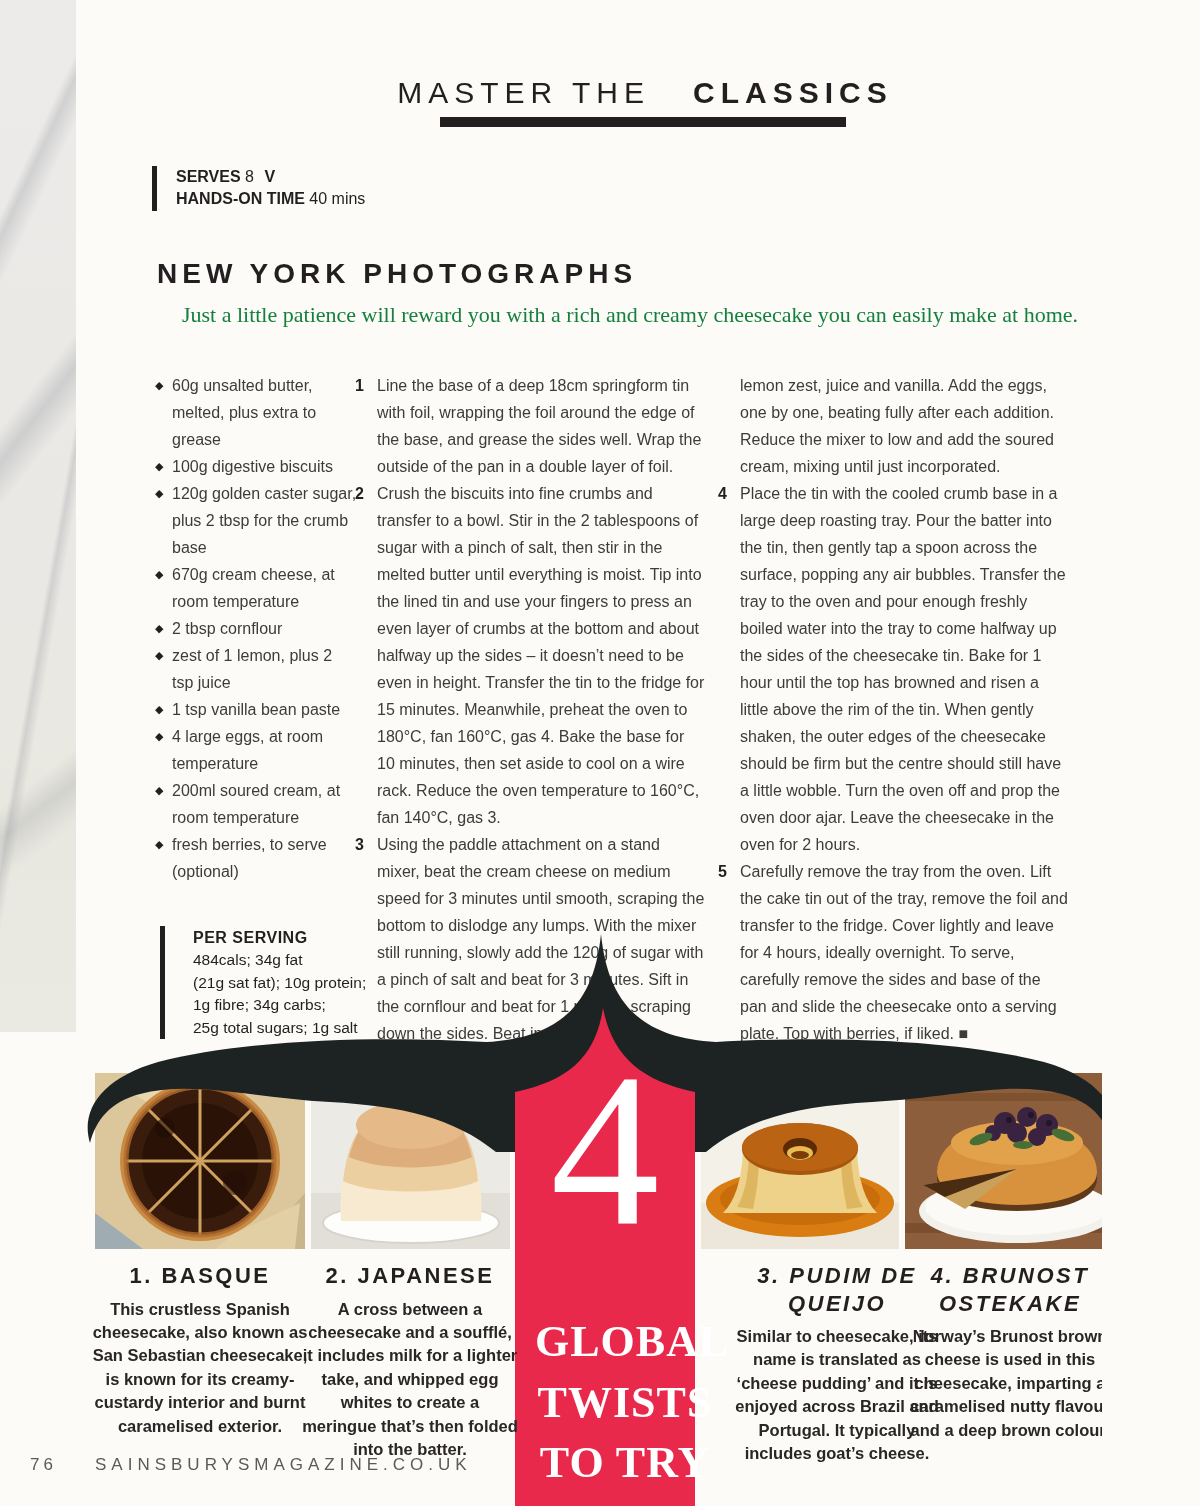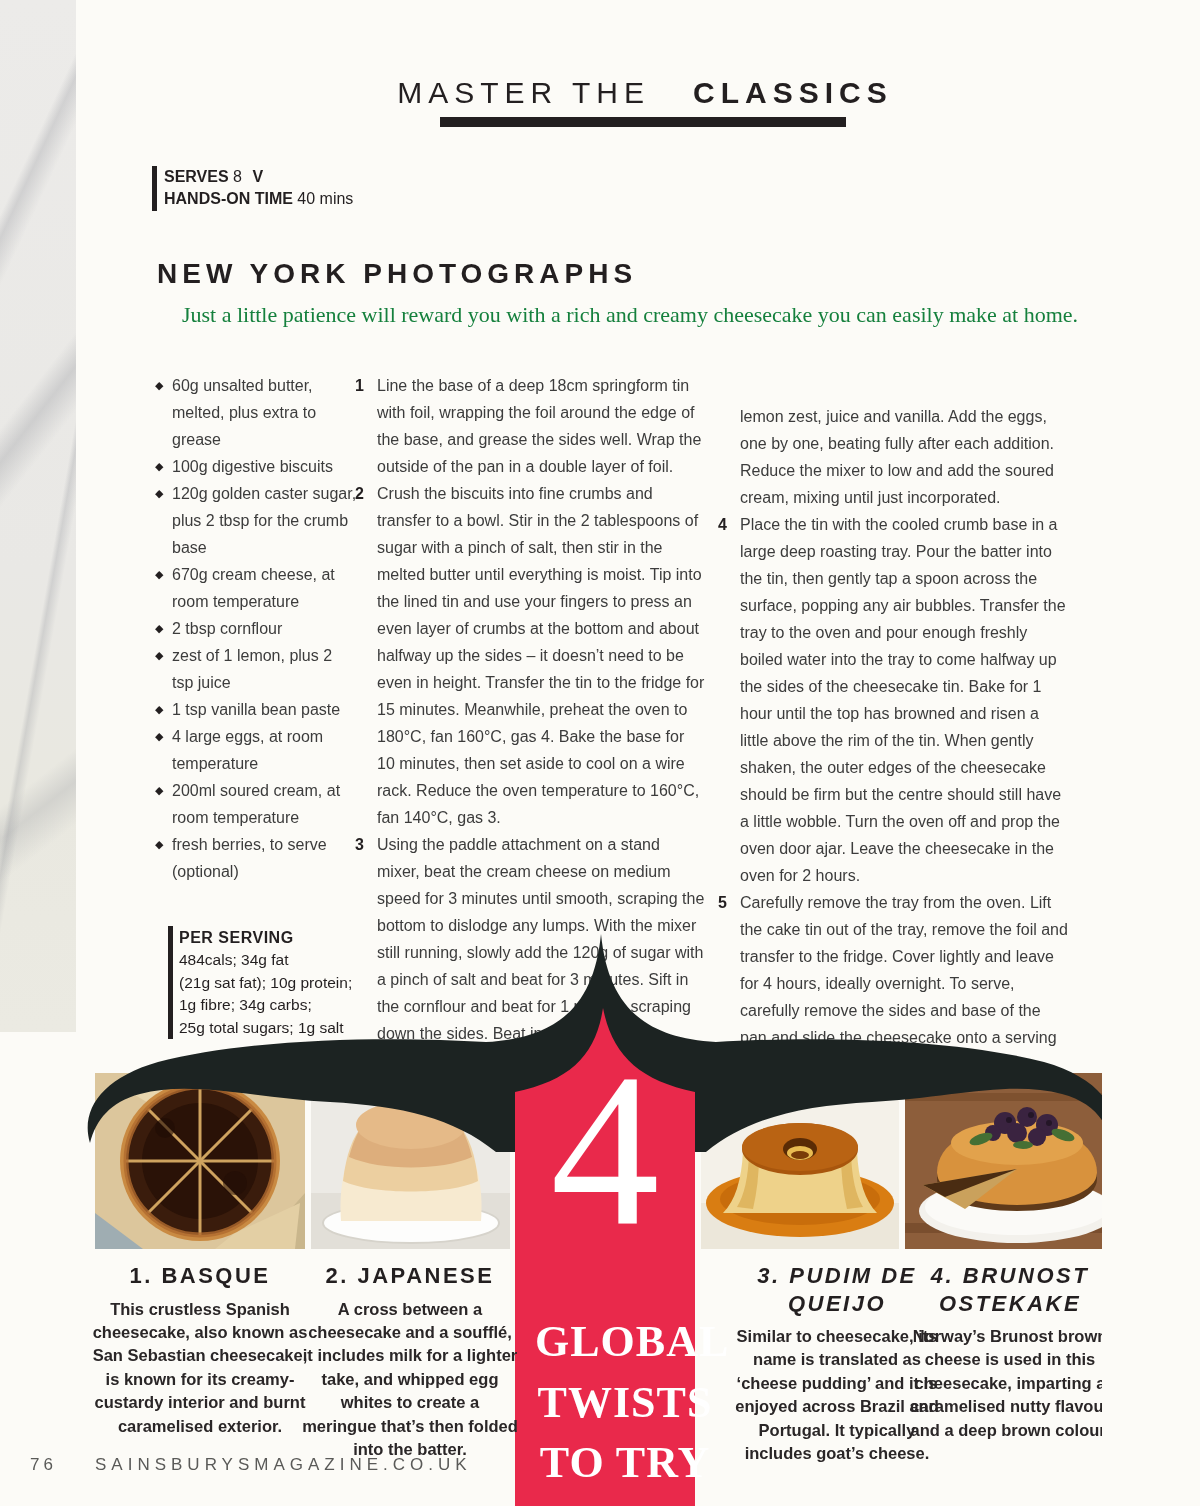--- a/index.html
+++ b/index.html
@@ -29,48 +29,48 @@
   .masthead{
     position:absolute;left:340px;top:76px;width:610px;text-align:center;
     font-size:30px;letter-spacing:6px;color:var(--ink);white-space:nowrap;
   }
   .masthead .light{font-weight:normal;}
   .masthead .heavy{font-weight:bold;}
   .mast-bar{position:absolute;left:440px;top:117px;width:406px;height:10px;background:var(--ink);}
   
   .meta{
     position:absolute;left:152px;top:166px;border-left:5px solid var(--ink);
-    padding-left:7px;font-size:16px;line-height:1.4;color:var(--ink);
+    padding-left:19px;font-size:16px;line-height:1.4;color:var(--ink);
   }
   .meta b{font-weight:bold;}
   .meta .v{font-weight:bold;margin-left:6px;}
   
   .recipe-title{
     position:absolute;left:157px;top:258px;font-size:28px;font-weight:bold;
     letter-spacing:5px;color:var(--ink);white-space:nowrap;
   }
   .standfirst{
     position:absolute;left:145px;top:302px;width:970px;text-align:center;
     font-family:"Liberation Serif",serif;font-size:22px;color:#15803d;
   }
   
   .ingredients{position:absolute;left:155px;top:372px;width:202px;list-style:none;font-size:16px;line-height:27px;}
   .ing{position:relative;padding-left:17px;}
   .dia{position:absolute;left:0;top:0;font-size:11px;color:var(--ink);}
   
   .method{position:absolute;list-style:none;font-size:16px;line-height:27px;}
   .m1{left:355px;top:372px;width:350px;}
-  .m2{left:718px;top:372px;width:352px;margin-top:31px;}
+  .m2{left:718px;top:372px;width:352px;}
   .step{display:flex;}
   .step-num{min-width:22px;font-weight:bold;color:var(--ink);}
   .step-txt{flex:1;}
   
   .per-serving{
-    position:absolute;left:168px;top:926px;border-left:5px solid var(--ink);
-    padding-left:6px;font-size:15.5px;line-height:1.45;color:var(--ink);
+    position:absolute;left:160px;top:926px;border-left:5px solid var(--ink);
+    padding-left:28px;font-size:15.5px;line-height:1.45;color:var(--ink);
   }
   .per-serving .ps-title{font-weight:bold;letter-spacing:.5px;font-size:16px;}
   
   .credits{
     position:absolute;left:845px;top:642px;width:545px;height:36px;
     transform:rotate(-90deg);transform-origin:center;
     font-size:11.5px;line-height:1.55;letter-spacing:.4px;color:var(--muted);
     text-align:left;white-space:nowrap;
   }
   

